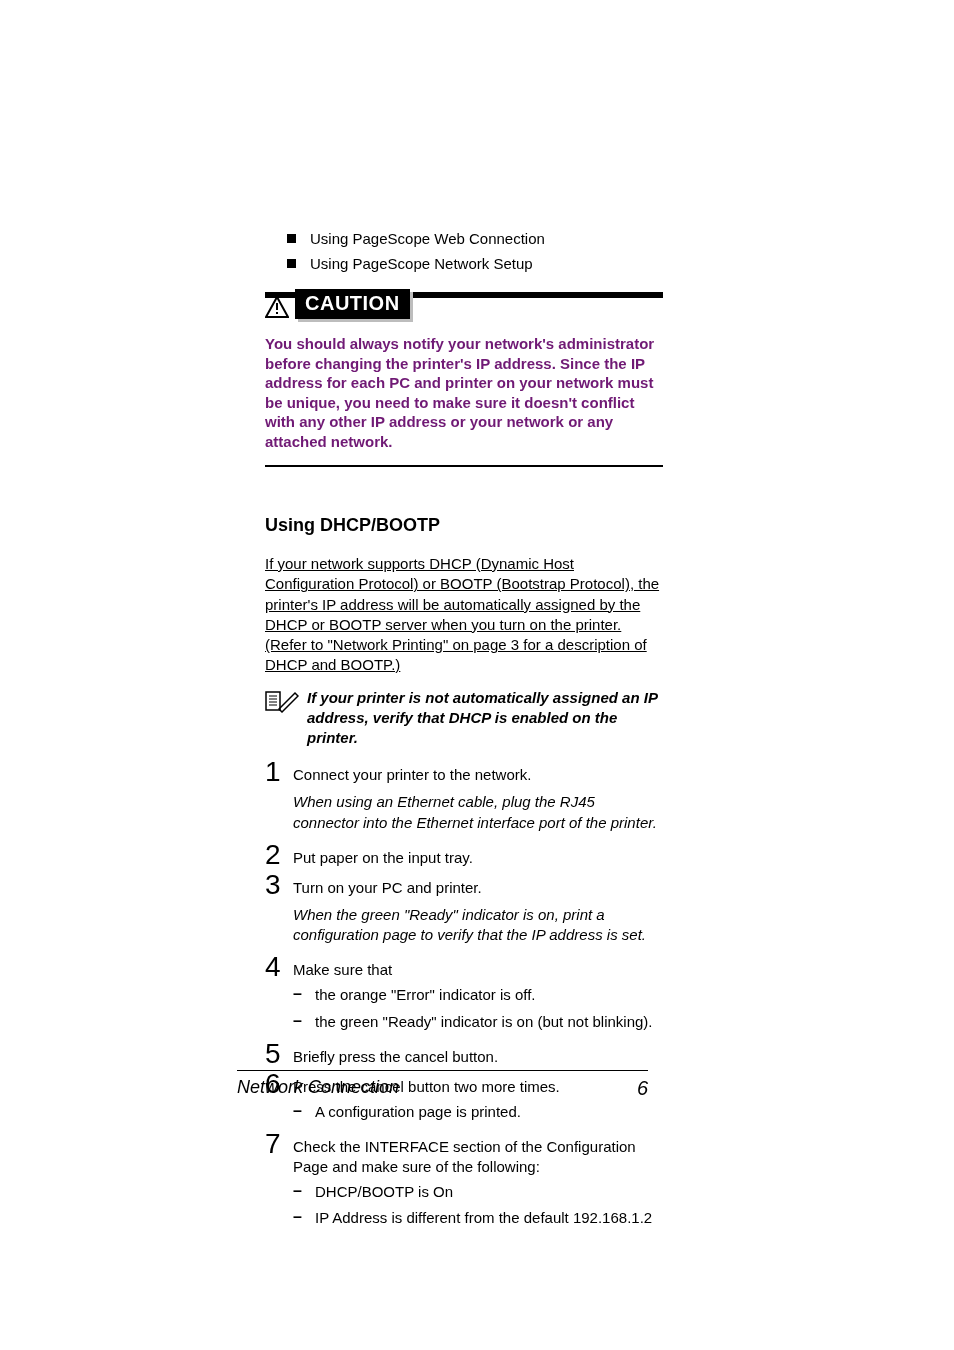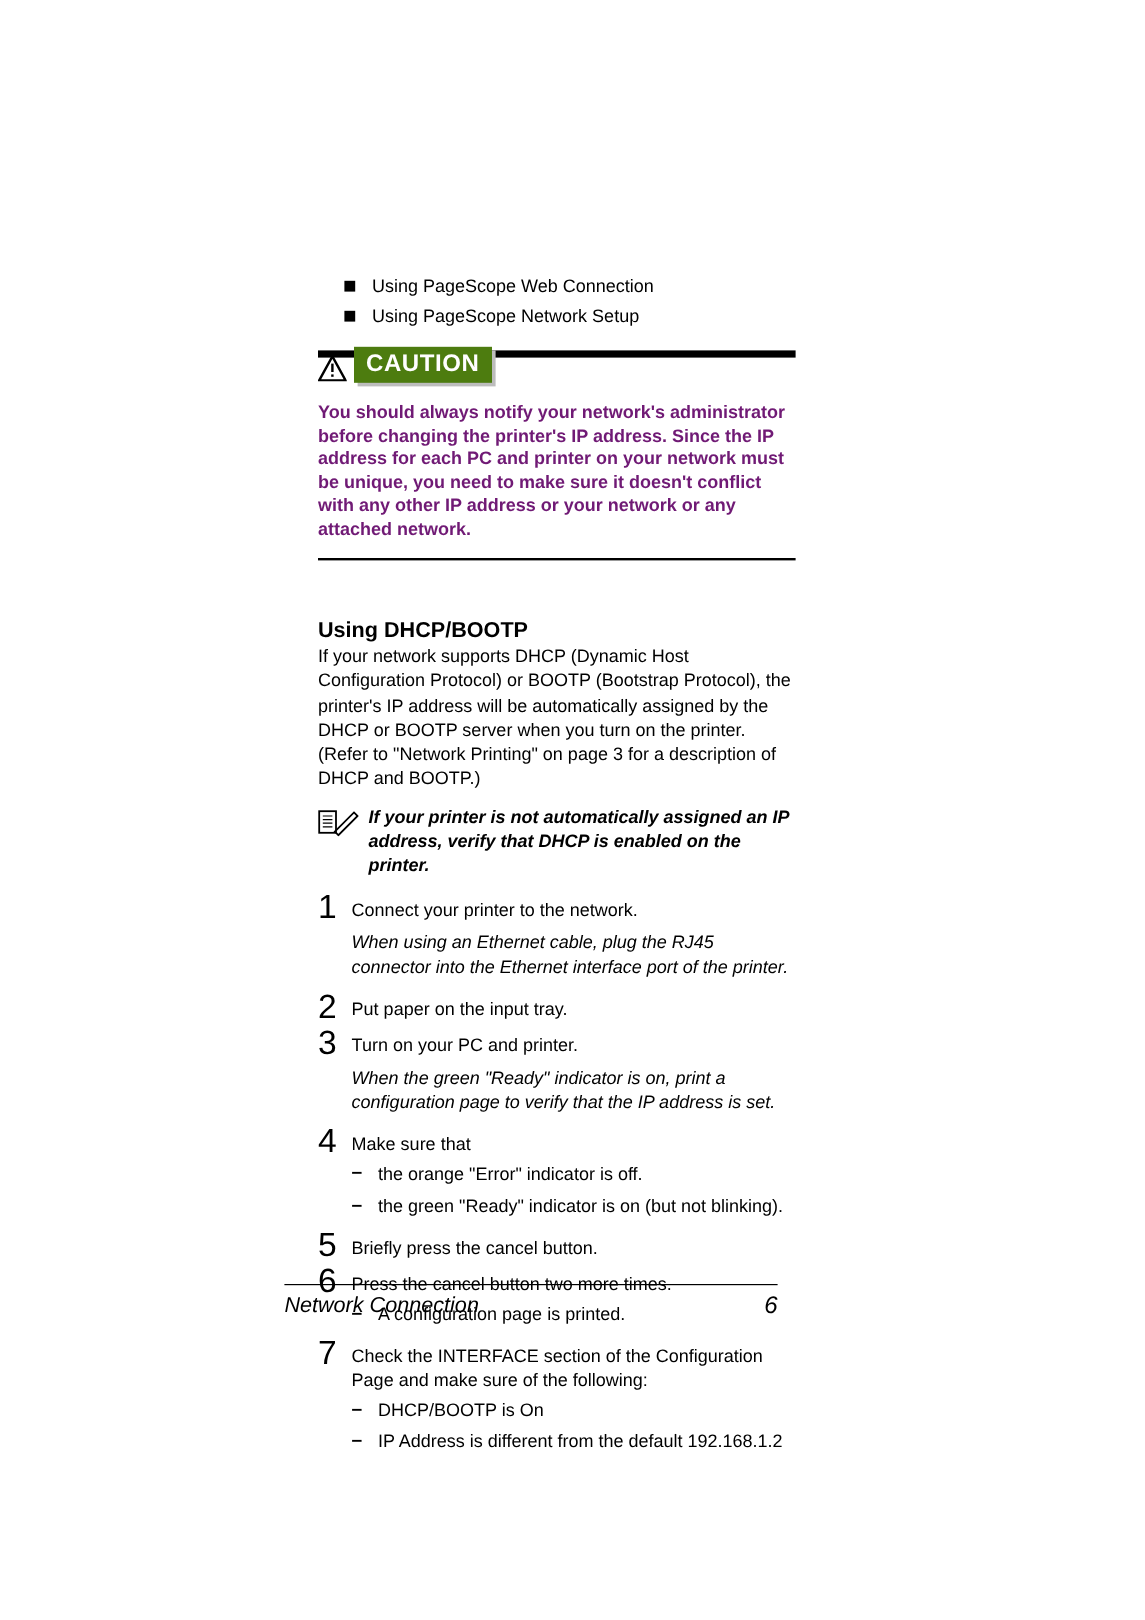--- a/index.html
+++ b/index.html
@@ -47,21 +47,21 @@
   }
   .caution-line {
     height: 6px;
     background: #000;
     width: 100%;
   }
   .caution-badge {
     position: absolute;
     left: 30px;
     top: -3px;
-    background: #4d7c0f;
+    background: #000000;
     color: #fff;
     font-weight: bold;
     font-size: 20px;
     letter-spacing: 0.5px;
     padding: 3px 10px 4px 10px;
     box-shadow: 3px 3px 0 #bdbdbd;
   }
   .warn-icon {
     position: absolute;
     left: 0px;
@@ -76,26 +76,27 @@
     line-height: 1.3;
     margin-top: 14px;
   }
   .caution-bottom-rule {
     border-bottom: 2px solid #000;
     margin-top: 14px;
   }
   .heading {
     font-size: 18px;
     font-weight: bold;
-    margin: 48px 0 2px 0;
+    margin: 48px 0 18px 0;
   }
   .body-para {
     font-size: 15px;
     line-height: 1.35;
     margin-bottom: 12px;
+    text-decoration: underline;
   }
   .note-row {
     display: flex;
     align-items: flex-start;
     margin-bottom: 10px;
   }
   .note-icon {
     width: 34px;
     flex: 0 0 34px;
     margin-right: 8px;

